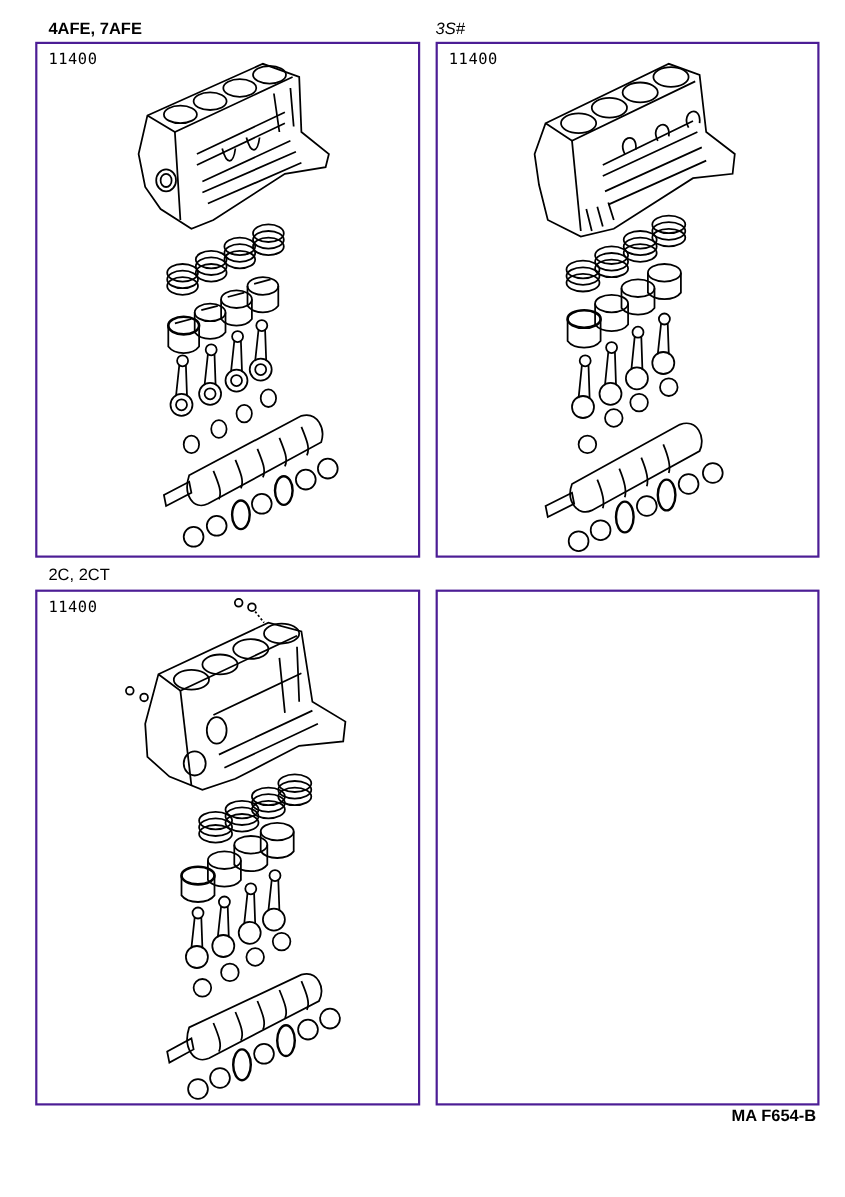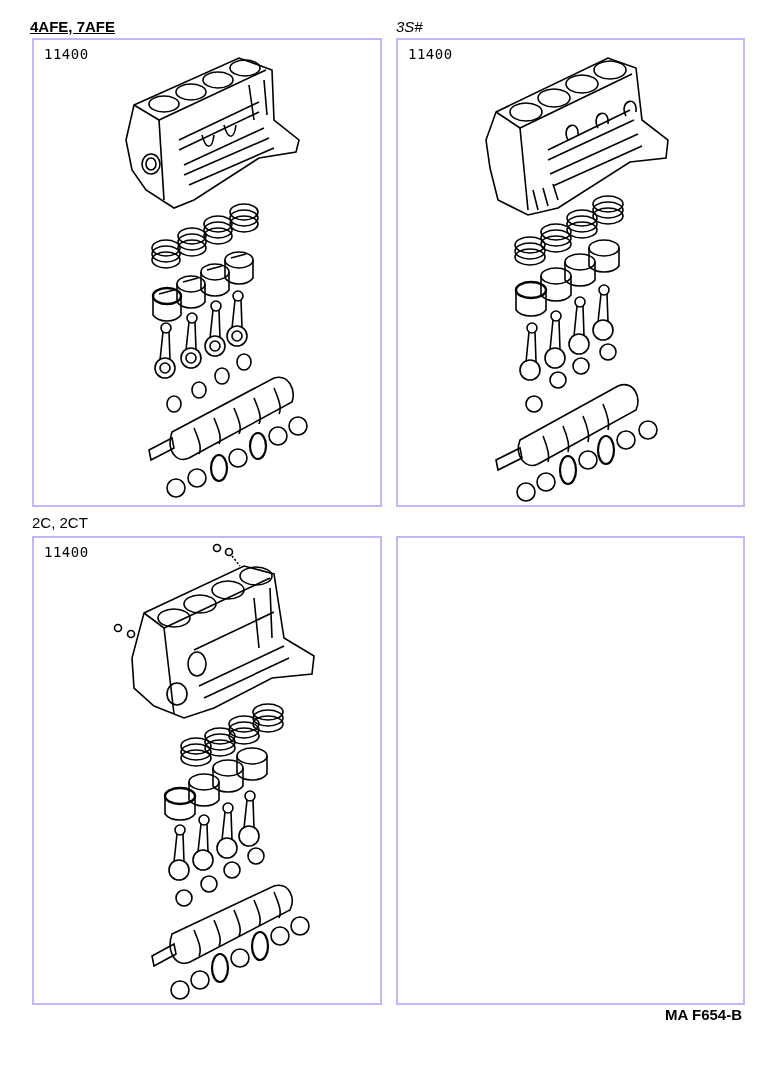--- a/index.html
+++ b/index.html
@@ -1,30 +1,30 @@
 <!DOCTYPE html>
 <html><head>
 <meta charset="utf-8">
 <style>
   html, body { margin: 0; padding: 0; background: #ffffff; }
   body { width: 768px; height: 1088px; position: relative; overflow: hidden;
          font-family: "Liberation Sans", sans-serif; color: #000; }
   .caption { position: absolute; font-size: 15px; line-height: 16px; white-space: nowrap; }
   .caption.bold { font-weight: bold; }
-  .panel { position: absolute; border: 2px solid #c4b5fd; box-sizing: border-box; background: #fff; }
+  .panel { position: absolute; border: 2px solid #4c1d95; box-sizing: border-box; background: #fff; }
   .part-no { position: absolute; left: 10px; top: 6px; font-family: "DejaVu Sans Mono", monospace;
              font-size: 14px; letter-spacing: 0.5px; }
   .panel svg { position: absolute; left: 0; top: 0; }
   .footer-code { position: absolute; right: 26px; top: 1006px; font-size: 15px; font-weight: bold; }
   svg * { vector-effect: non-scaling-stroke; }
 </style>
 </head>
 <body>
 
-<div class="caption bold" style="left:30px; top:19px;text-decoration:underline;">4AFE,  7AFE</div>
+<div class="caption bold" style="left:44px; top:19px;">4AFE,  7AFE</div>
 <div class="panel" style="left:32px; top:38px; width:350px; height:469px;">
   <div class="part-no">11400</div>
   <svg width="350" height="469" viewBox="0 0 350 469" fill="none" stroke="#000" stroke-width="1.6">
 
     <g>
       <path d="M100 65 L205 18 L238 30 L240 80 L265 100 L262 112 L225 118 L160 160 L140 168 L112 150 L98 130 L92 100 Z"></path>
       <path d="M100 65 L125 80 L232 30"></path>
       <path d="M125 80 L130 160"></path>
       <ellipse cx="130" cy="64" rx="15" ry="8"></ellipse>
       <ellipse cx="157" cy="52" rx="15" ry="8"></ellipse>
@@ -213,21 +213,21 @@
         <ellipse cx="148" cy="442" rx="9" ry="9"></ellipse>
       <ellipse cx="170" cy="430" rx="8" ry="14" stroke-width="2.2"></ellipse>
       <ellipse cx="190" cy="420" rx="9" ry="9"></ellipse>
       <ellipse cx="208" cy="410" rx="8" ry="14" stroke-width="2.2"></ellipse>
       <ellipse cx="228" cy="400" rx="9" ry="9"></ellipse>
         <ellipse cx="250" cy="390" rx="9" ry="9"></ellipse>
     </g>
   </svg>
 </div>
 
-<div class="caption" style="left:32px; top:515px;">2C, 2CT</div>
+<div class="caption" style="left:44px; top:515px;">2C, 2CT</div>
 <div class="panel" style="left:32px; top:536px; width:350px; height:469px;">
   <div class="part-no">11400</div>
   <svg width="350" height="469" viewBox="0 0 350 469" fill="none" stroke="#000" stroke-width="1.6">
     <g>
       <circle cx="183" cy="10" r="3.5"></circle>
         <circle cx="195" cy="14" r="3.5"></circle>
       <circle cx="84" cy="90" r="3.5"></circle>
         <circle cx="97" cy="96" r="3.5"></circle>
       <path d="M198 18 L206 28" stroke-dasharray="2 2"></path>
     </g>

